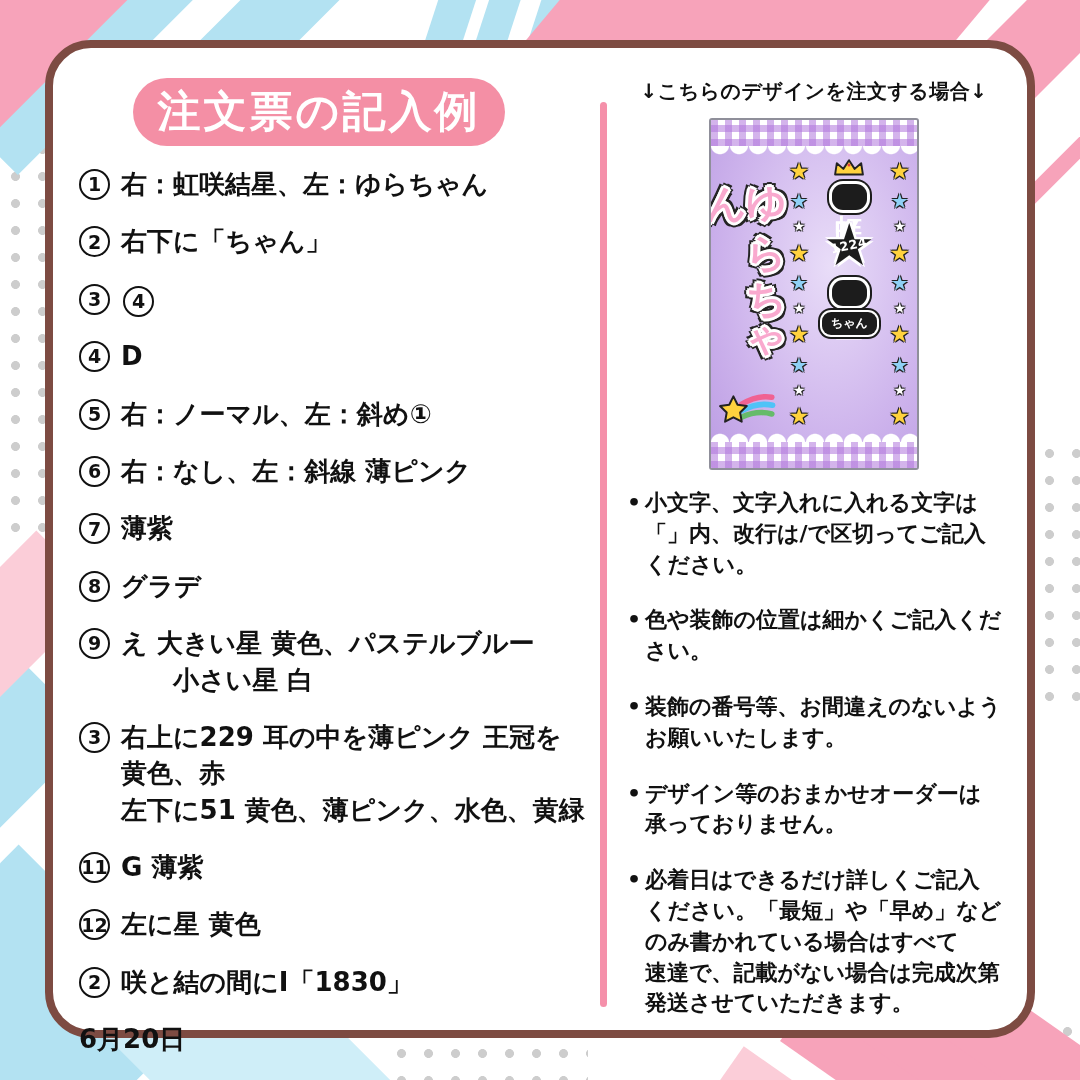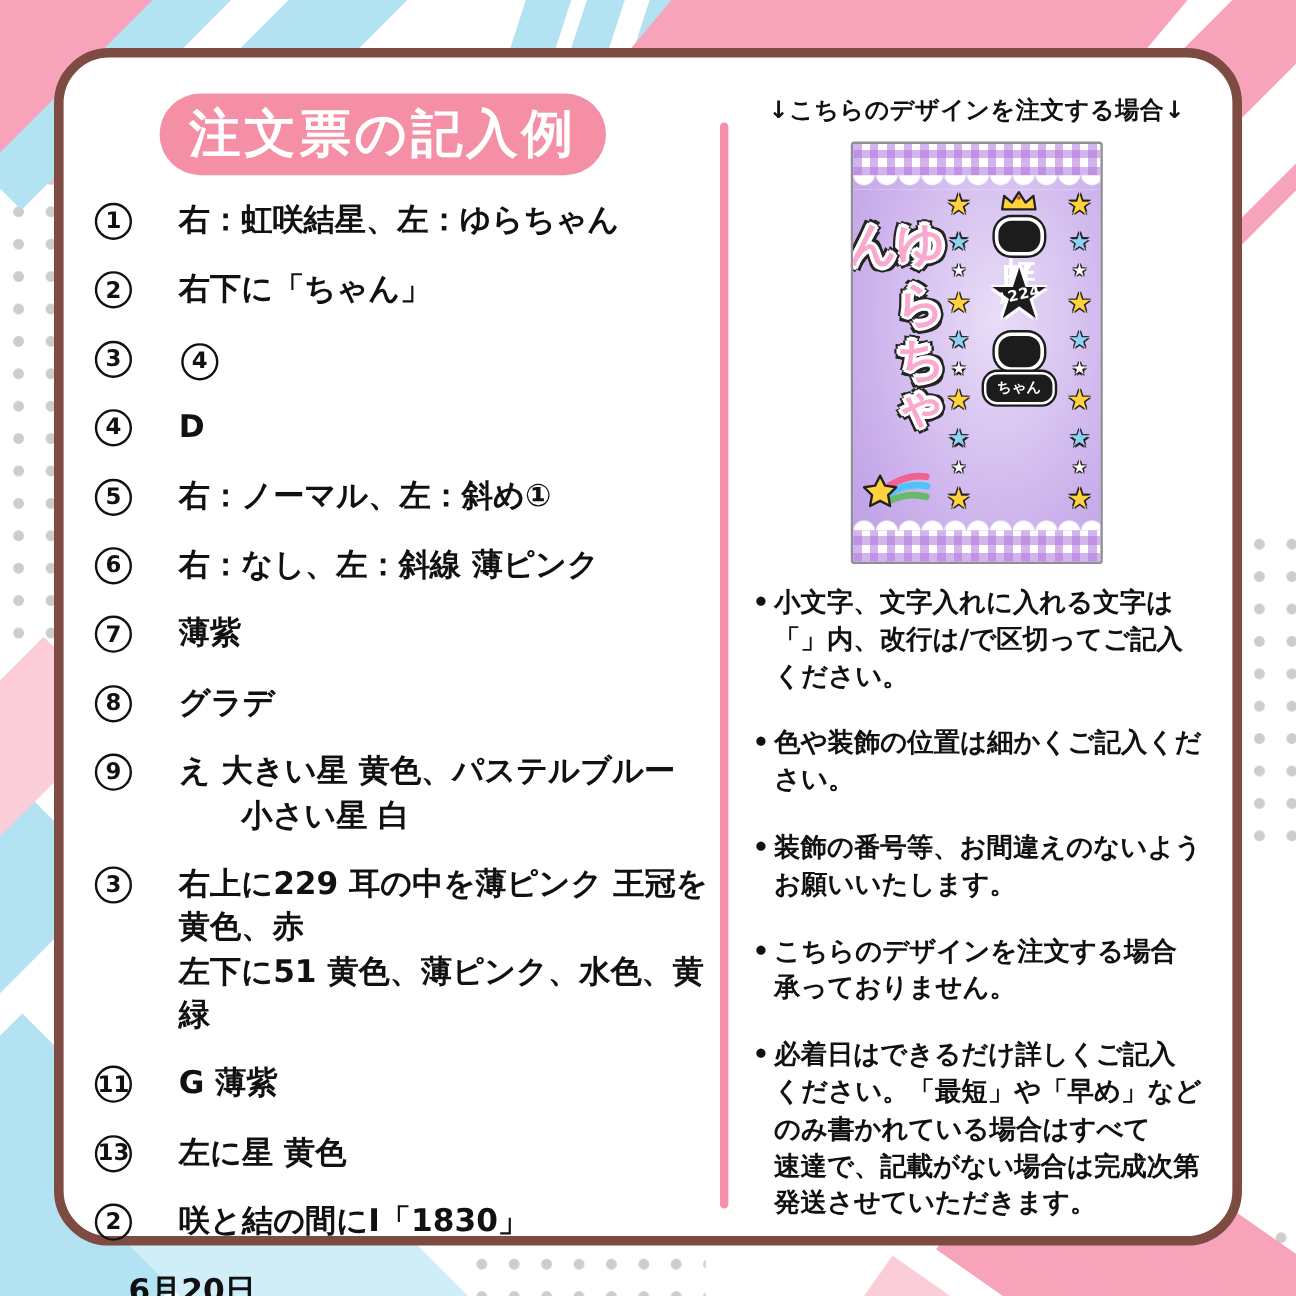--- a/index.html
+++ b/index.html
@@ -59,21 +59,21 @@
     display:flex; flex-direction:column; gap:21px;
     font-size:26px; font-weight:700; line-height:1.4;
   }
   .o-row { display:flex; align-items:flex-start; }
   .o-num {
     flex:none; width:31px; height:31px; border:2.5px solid #111; border-radius:50%;
     display:flex; align-items:center; justify-content:center;
     font-size:19px; font-weight:700; margin:3px 11px 0 0;
   }
   .o-num.inline { margin:3px 0 0 2px; }
-  .o-text { white-space:pre-line;margin-left:28px; }
+  .o-text { white-space:pre-line; }
   
   .divider { position:absolute; left:547px; top:54px; width:7px; height:905px; border-radius:4px; background:#f590aa; }
 
   
   .right-col { position:absolute; left:560px; top:30px; width:402px; }
   .design-header { text-align:center; font-size:20px; font-weight:800; letter-spacing:0.5px; }
 
   
   .banner {
     position:relative; width:210px; height:352px; margin:13px auto 0;
@@ -211,21 +211,21 @@
         <span class="o-num">3</span>
         <div class="o-text">右上に229 耳の中を薄ピンク 王冠を
 黄色、赤
 左下に51 黄色、薄ピンク、水色、黄緑</div>
       </div>
       <div class="o-row">
         <span class="o-num">11</span>
         <div class="o-text">G 薄紫</div>
       </div>
       <div class="o-row">
-        <span class="o-num">13</span>
+        <span class="o-num">12</span>
         <div class="o-text">左に星 黄色</div>
       </div>
       <div class="o-row">
         <span class="o-num">2</span>
         <div class="o-text">咲と結の間にI「1830」</div>
       </div>
       <div class="o-row">
         <div class="o-text">6月20日</div>
       </div>
     </div>
@@ -306,21 +306,21 @@
           <div class="n-text">色や装飾の位置は細かくご記入くだ
 さい。</div>
         </div>
         <div class="note">
           <span class="bullet">•</span>
           <div class="n-text">装飾の番号等、お間違えのないよう
 お願いいたします。</div>
         </div>
         <div class="note">
           <span class="bullet">•</span>
-          <div class="n-text">こちらのデザインを注文する場合
+          <div class="n-text">デザイン等のおまかせオーダーは
 承っておりません。</div>
         </div>
         <div class="note">
           <span class="bullet">•</span>
           <div class="n-text">必着日はできるだけ詳しくご記入
 ください。「最短」や「早め」など
 のみ書かれている場合はすべて
 速達で、記載がない場合は完成次第
 発送させていただきます。</div>
         </div>

